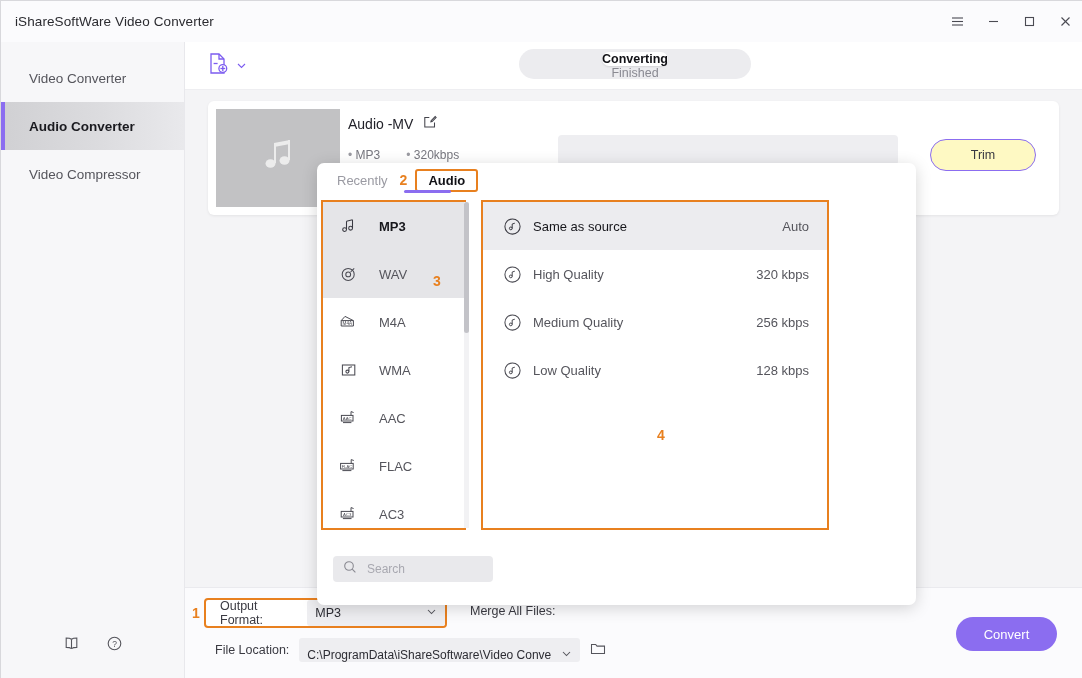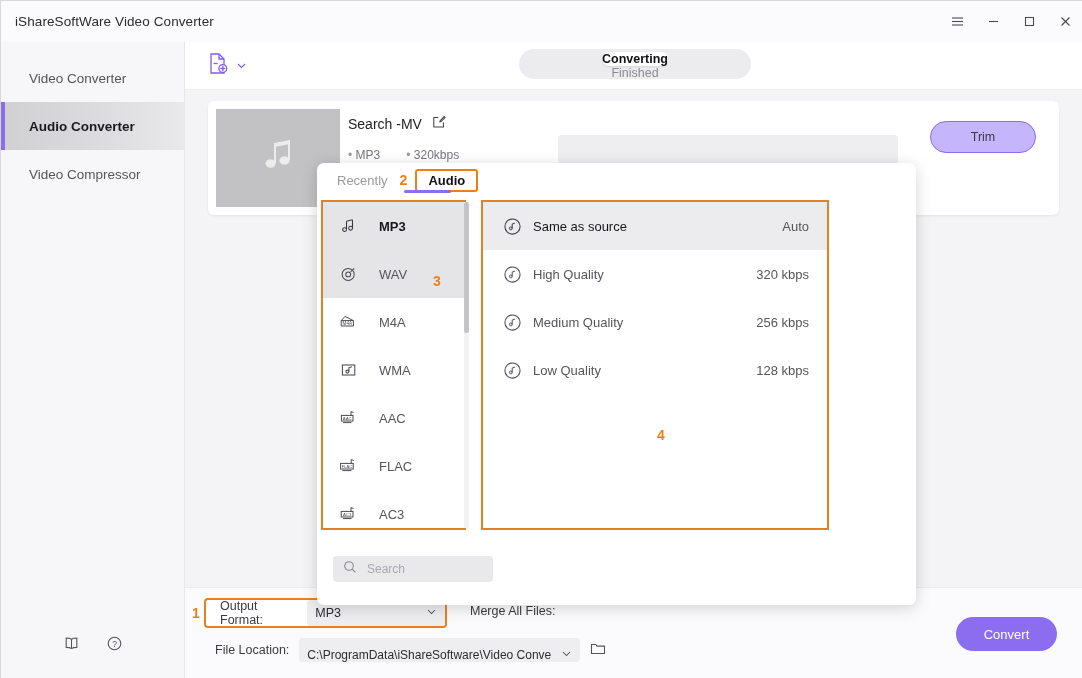--- a/index.html
+++ b/index.html
@@ -116,23 +116,23 @@
   .meta {
     position: absolute; left: 140px; top: 47px;
     font-size: 12px; color: #77777f; display: flex; gap: 26px;
   }
   .meta span::before { content: "\2022  "; color: #9b9ba2; }
   .fmtpill {
     position: absolute; left: 350px; top: 34px;
     width: 340px; height: 30px; border-radius: 4px; background: #eeeef1;
   }
   .trimbtn {
-    position: absolute; right: 23px; top: 20px;
+    position: absolute; right: 23px; top: 38px;
     width: 106px; height: 32px; border-radius: 16px;
-    border: 1.4px solid #8b6df0; background: #c4b5fd;
+    border: 1.4px solid #8b6df0; background: #fef9c3;
     color: #3a3a42; font-size: 12.5px;
     display: flex; align-items: center; justify-content: center;
   }
 
   
   .bottombar {
     position: absolute; left: 0; bottom: 0; width: 897px; height: 91px;
     background: #fbfbfd; border-top: 1px solid #eaeaee;
   }
   .bb-label { font-size: 12.5px; color: #3a3a42; }
@@ -369,21 +369,21 @@
                   <path d="M19 10h2v20h-2z"></path>
                   <path d="M33 7h2v20h-2z"></path>
                   <path d="M19 10l16-3v4l-16 3z"></path>
                   <ellipse cx="15.5" cy="30.5" rx="5" ry="4.3"></ellipse>
                   <ellipse cx="29.5" cy="27.5" rx="5" ry="4.3"></ellipse>
                 </g>
               </svg>
           </span>
         </div>
         <div class="fname">
-          <span>Search -MV</span>
+          <span>Audio -MV</span>
           <span>
             <svg width="14" height="14" viewBox="0 0 14 14">
                 <g fill="none" stroke="#44444c" stroke-width="1.05">
                   <path d="M11.5 7.6V12H1.8V2.4h4.5"></path>
                   <path d="M8.2 5.6l4-4 .9.9-4 4-1.2.3z"></path>
                 </g>
               </svg>
           </span>
         </div>
         <div class="meta">

